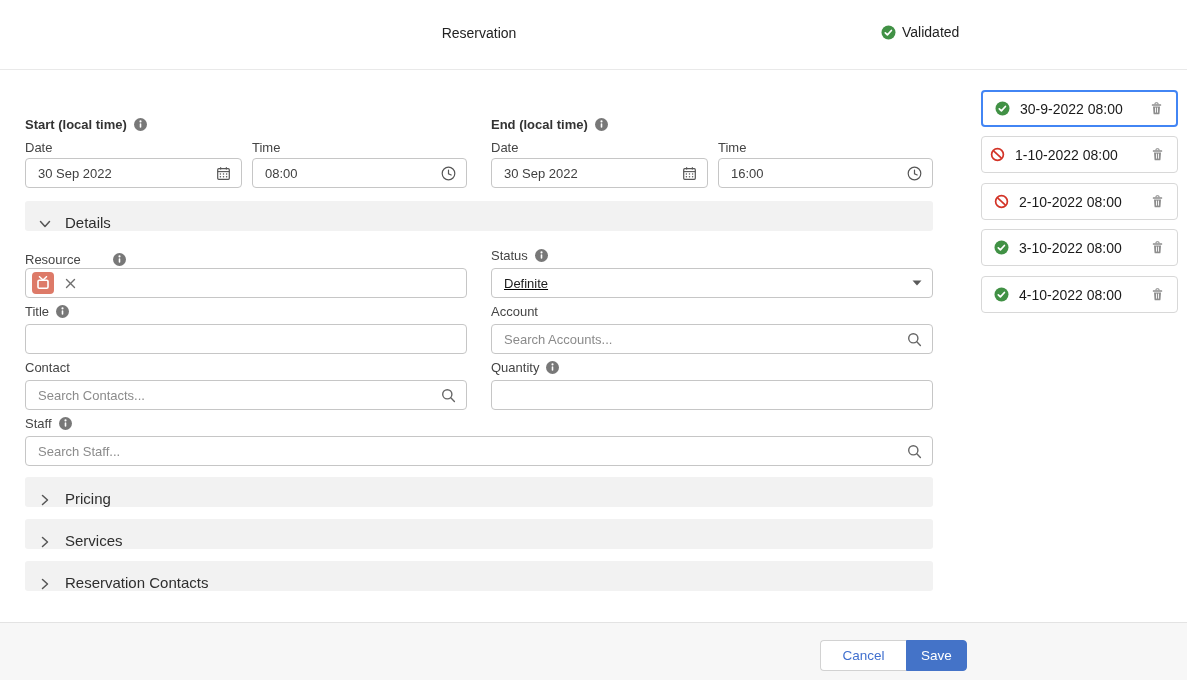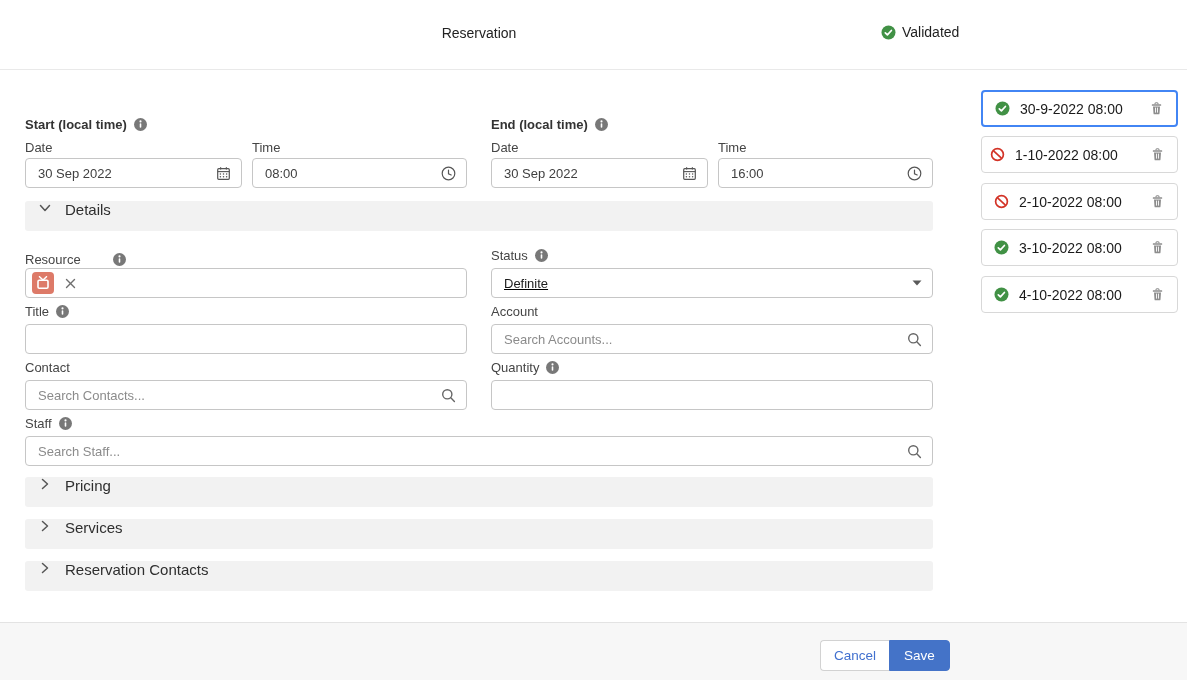--- a/index.html
+++ b/index.html
@@ -19,34 +19,34 @@
   
   .inp { position:absolute; height:30px; background:#fff; border:1px solid #c6c6c6; border-radius:4px; display:flex; align-items:center; padding:0 10px 0 12px; }
   .inp input { flex:1; min-width:0; border:none; outline:none; background:transparent; font-family:"Liberation Sans",sans-serif; font-size:13px; color:#404040; }
   .inp input::placeholder { color:#8b8b8b; opacity:1; }
   .inp .tail-icon { flex:0 0 auto; display:flex; align-items:center; }
   .resource-chip { width:22px; height:22px; border-radius:4px; background:#dd7a68; display:flex; align-items:center; justify-content:center; margin-right:10px; flex:0 0 auto; }
   .select-box { cursor:pointer;text-decoration:underline; }
   .select-box .sel-text { flex:1; font-size:13px; color:#1b1b1b; }
 
   
-  .section-bar { position:absolute; left:25px; width:908px; height:30px; background:#f2f2f2; border-radius:3px; display:flex; align-items:flex-start; padding-left:13px; gap:13px; cursor:pointer; }
+  .section-bar { position:absolute; left:25px; width:908px; height:30px; background:#f2f2f2; border-radius:3px; display:flex; align-items:flex-end; padding-left:13px; gap:13px; cursor:pointer; }
   .section-bar span { font-size:15px; color:#2e2e2e; }
 
   
   .occ-card { position:absolute; left:981px; width:197px; height:37px; background:#fff; border:1px solid #d8d8d8; border-radius:4px; display:flex; align-items:center; padding:0 12px; cursor:pointer; }
   .occ-card.selected { border:2px solid #4285f4; }
   .occ-card .occ-label { font-size:14px; color:#1a1a1a; margin-left:10px; }
   .occ-card .trash-btn { margin-left:auto; display:flex; align-items:center; cursor:pointer; background:none; border:none; }
 
   
   .footer { position:absolute; left:0; top:622px; width:1187px; height:58px; background:#f7f7f7; border-top:1px solid #e3e3e3; }
   .btn-group { position:absolute; left:820px; top:17px; display:flex; }
   .btn { height:31px; font-family:"Liberation Sans",sans-serif; font-size:13.5px; cursor:pointer; display:flex; align-items:center; justify-content:center; }
-  .btn-cancel { width:69px; background:#fff; border:1px solid #d2d2d2; border-right:none; border-radius:4px 0 0 4px; color:#4170cf; }
+  .btn-cancel { width:86px; background:#fff; border:1px solid #d2d2d2; border-right:none; border-radius:4px 0 0 4px; color:#4170cf; }
   .btn-save { width:61px; background:#4473c8; border:1px solid #4473c8; border-radius:0 4px 4px 0; color:#fff; }
 
   svg { display:block; }
 </style>
 </head>
 <body>
 
 <div class="screen">
 
   <div class="header">

